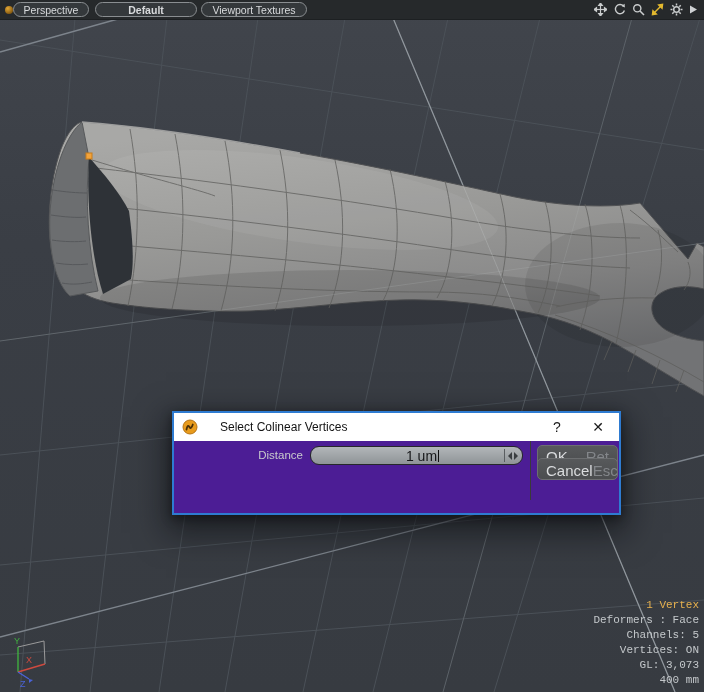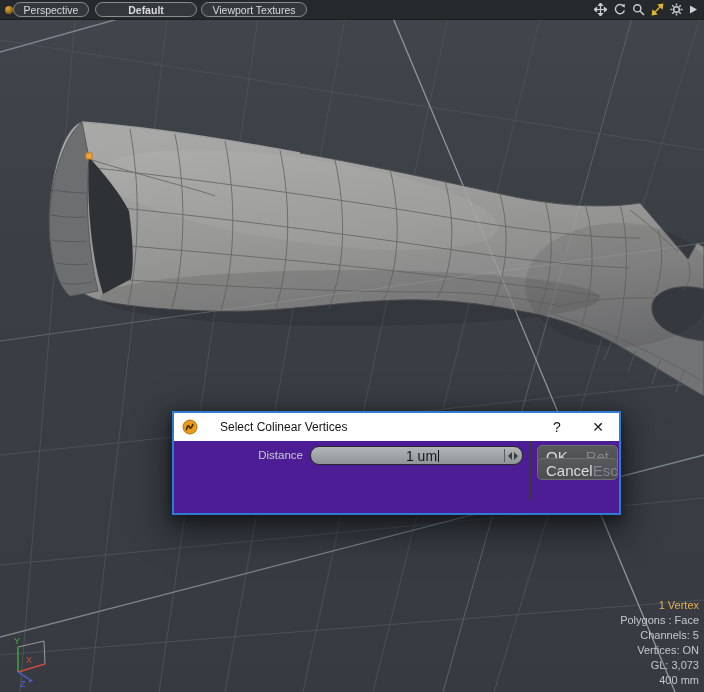--- a/index.html
+++ b/index.html
@@ -20,21 +20,21 @@
   .vp-btn.b2{left:201px;width:106px;}
   .tb-icons{position:absolute;right:6px;top:1px;height:17px;display:flex;
             align-items:center;gap:6px;}
   .tb-icons svg{display:block;}
 
   
   .viewport-svg{position:absolute;left:0;top:0;z-index:1;}
 
   
   .status{position:absolute;right:5px;top:598px;z-index:6;text-align:right;
-          font-size:11px;line-height:15px;color:#c4c8cb;}
+          font-size:11px;line-height:15px;color:#c4c8cb;font-family:Liberation Mono, monospace;}
   .status .hl{color:#e7b14e;}
 
   
   .dialog{position:absolute;left:172px;top:411px;width:445px;z-index:10;
           border:2px solid #2e7bd1;
           box-shadow:0 12px 30px 6px rgba(8,10,12,.55),0 3px 10px rgba(0,0,0,.45);}
   .dlg-title{height:28px;background:#ffffff;display:flex;align-items:center;}
   .dlg-logo{margin-left:8px;}
   .dlg-title-text{margin-left:22px;font-size:12px;color:#141414;flex:1;}
   .dlg-help{width:40px;text-align:center;font-size:14px;color:#1a1a1a;cursor:default;}
@@ -227,21 +227,21 @@
         </g>
       </svg>
       <svg width="9" height="13" viewBox="0 0 9 13">
         <path d="M1,2.5 L8,6.5 L1,10.5 Z" fill="#cfd2d4"></path>
       </svg>
     </div>
   </div>
 
   <div class="status">
     <div class="hl">1 Vertex</div>
-    <div>Polygons : Face</div>
+    <div>Deformers : Face</div>
     <div>Channels: 5</div>
     <div>Vertices: ON</div>
     <div>GL: 3,073</div>
     <div>400 mm</div>
   </div>
 
   <div class="dialog">
     <div class="dlg-title">
       <svg class="dlg-logo" width="16" height="16" viewBox="0 0 16 16">
         <circle cx="8" cy="8" r="7" fill="#e89b1c" stroke="#b77413" stroke-width="1"></circle>

